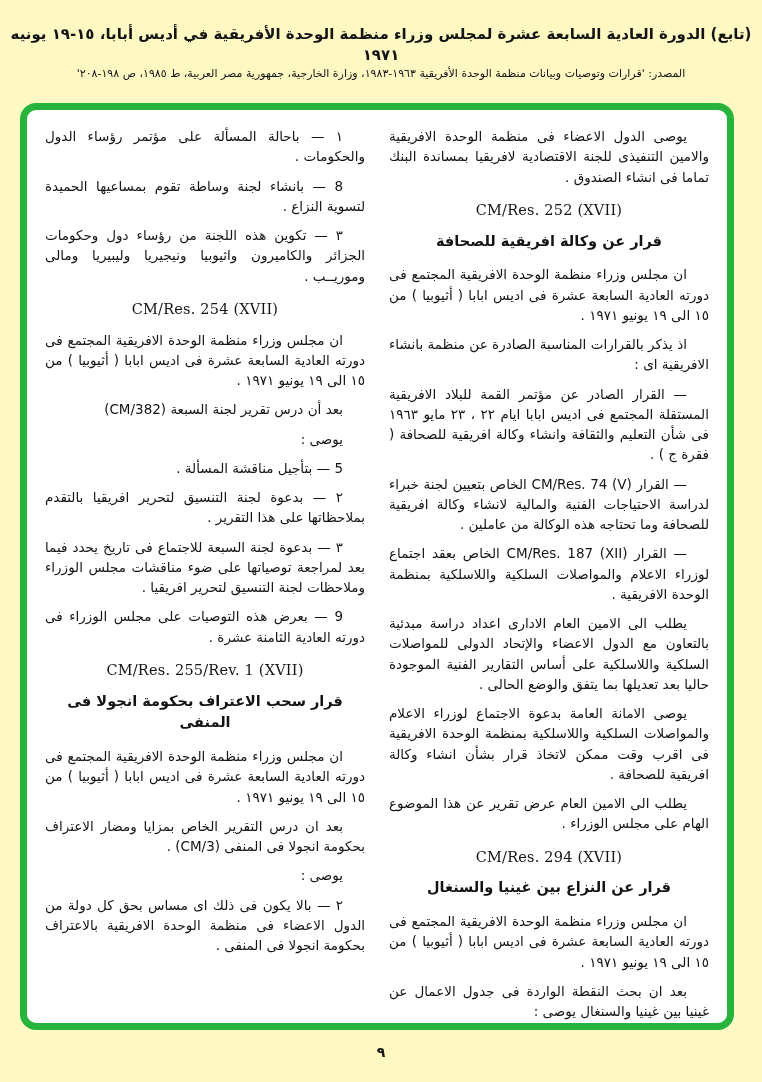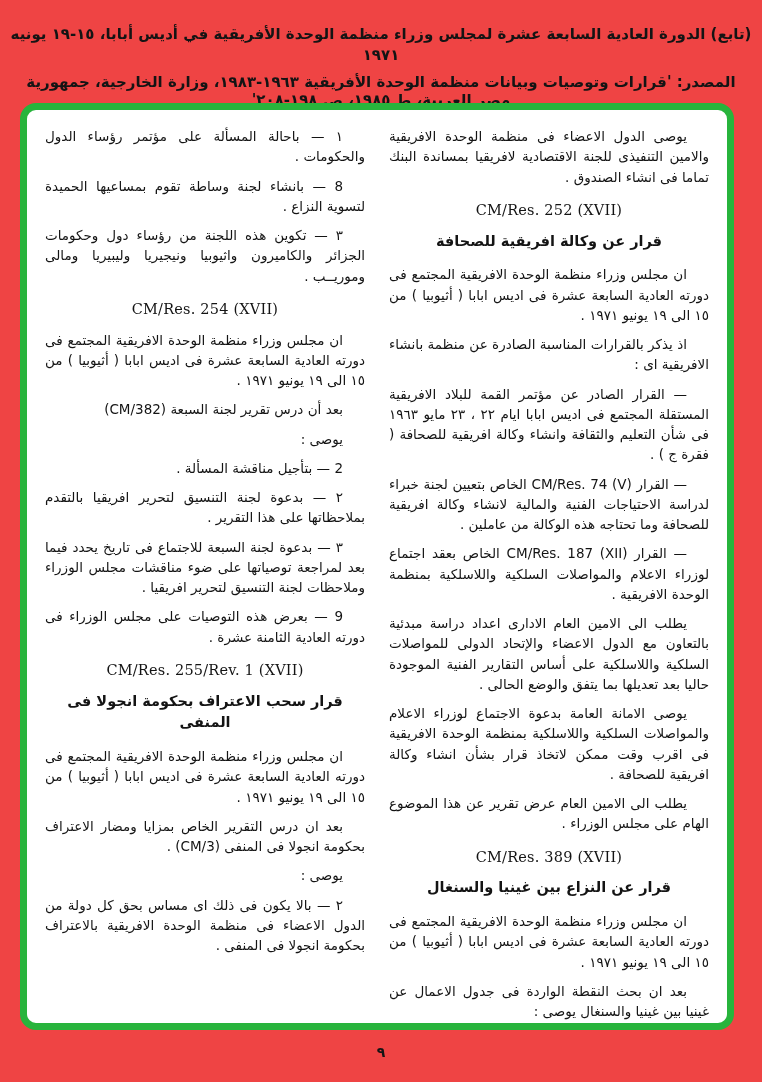--- a/index.html
+++ b/index.html
@@ -1,22 +1,22 @@
 <!DOCTYPE html>
 <html lang="ar"><head>
 <meta charset="utf-8">
 <style>
   html,body { margin:0; padding:0; background:#ffffff; }
   .page {
-    position:relative; width:762px; height:1082px; background:#ef4444;
+    position:relative; width:762px; height:1082px; background:#fef9c3;
     font-family:"DejaVu Sans", sans-serif; color:#141414; overflow:hidden;
   }
   .hdr { position:absolute; top:24px; left:10px; right:10px; text-align:center; direction:rtl; }
   .hdr1 { font-weight:bold; font-size:15px; line-height:1.4; }
-  .hdr2 { font-weight:bold; font-size:15px; margin-top:7px; }
+  .hdr2 { font-weight:normal; font-size:11px; margin-top:1px; }
   .frame {
     position:absolute; top:103px; left:20px; width:714px; height:927px;
     border:7px solid #28b43c; border-radius:16px; box-sizing:border-box;
     padding:16px 18px 10px; display:flex; flex-direction:row-reverse; gap:24px;
     overflow:hidden; background:#fff;
   }
   .col { flex:1 1 0; direction:rtl; font-size:13.5px; line-height:1.5; }
   .p { text-align:justify; text-indent:22px; margin:0 0 9px; }
   .ref {
     direction:ltr; text-align:center; font-family:"DejaVu Serif", serif;
@@ -45,35 +45,35 @@
       <div class="ref">CM/Res. 252 (XVII)</div>
       <div class="h">قرار عن وكالة افريقية للصحافة</div>
       <div class="p">ان مجلس وزراء منظمة الوحدة الافريقية المجتمع فى دورته العادية السابعة عشرة فى اديس ابابا ( أثيوبيا ) من ١٥ الى ١٩ يونيو ١٩٧١ .</div>
       <div class="p">اذ يذكر بالقرارات المناسبة الصادرة عن منظمة بانشاء الافريقية اى :</div>
       <div class="p">— القرار الصادر عن مؤتمر القمة للبلاد الافريقية المستقلة المجتمع فى اديس ابابا ايام ٢٢ ، ٢٣ مايو ١٩٦٣ فى شأن التعليم والثقافة وانشاء وكالة افريقية للصحافة ( فقرة ج ) .</div>
       <div class="p">— القرار CM/Res. 74 (V) الخاص بتعيين لجنة خبراء لدراسة الاحتياجات الفنية والمالية لانشاء وكالة افريقية للصحافة وما تحتاجه هذه الوكالة من عاملين .</div>
       <div class="p">— القرار CM/Res. 187 (XII) الخاص بعقد اجتماع لوزراء الاعلام والمواصلات السلكية واللاسلكية بمنظمة الوحدة الافريقية .</div>
       <div class="p">يطلب الى الامين العام الادارى اعداد دراسة مبدئية بالتعاون مع الدول الاعضاء والإتحاد الدولى للمواصلات السلكية واللاسلكية على أساس التقارير الفنية الموجودة حاليا بعد تعديلها بما يتفق والوضع الحالى .</div>
       <div class="p">يوصى الامانة العامة بدعوة الاجتماع لوزراء الاعلام والمواصلات السلكية واللاسلكية بمنظمة الوحدة الافريقية فى اقرب وقت ممكن لاتخاذ قرار بشأن انشاء وكالة افريقية للصحافة .</div>
       <div class="p">يطلب الى الامين العام عرض تقرير عن هذا الموضوع الهام على مجلس الوزراء .</div>
-      <div class="ref">CM/Res. 389 (XVII)</div>
+      <div class="ref">CM/Res. 294 (XVII)</div>
       <div class="h">قرار عن النزاع بين غينيا والسنغال</div>
       <div class="p">ان مجلس وزراء منظمة الوحدة الافريقية المجتمع فى دورته العادية السابعة عشرة فى اديس ابابا ( أثيوبيا ) من ١٥ الى ١٩ يونيو ١٩٧١ .</div>
       <div class="p">بعد ان بحث النقطة الواردة فى جدول الاعمال عن غينيا بين غينيا والسنغال يوصى :</div>
     </div>
 
     <div class="col">
       <div class="p">١ — باحالة المسألة على مؤتمر رؤساء الدول والحكومات .</div>
       <div class="p">8 — بانشاء لجنة وساطة تقوم بمساعيها الحميدة لتسوية النزاع .</div>
       <div class="p">٣ — تكوين هذه اللجنة من رؤساء دول وحكومات الجزائر والكاميرون واثيوبيا ونيجيريا وليبيريا ومالى وموريــب .</div>
       <div class="ref">CM/Res. 254 (XVII)</div>
       <div class="p">ان مجلس وزراء منظمة الوحدة الافريقية المجتمع فى دورته العادية السابعة عشرة فى اديس ابابا ( أثيوبيا ) من ١٥ الى ١٩ يونيو ١٩٧١ .</div>
       <div class="p">بعد أن درس تقرير لجنة السبعة (CM/382)</div>
       <div class="p">يوصى :</div>
-      <div class="p">2 — بتأجيل مناقشة المسألة .</div>
+      <div class="p">5 — بتأجيل مناقشة المسألة .</div>
       <div class="p">٢ — بدعوة لجنة التنسيق لتحرير افريقيا بالتقدم بملاحظاتها على هذا التقرير .</div>
       <div class="p">٣ — بدعوة لجنة السبعة للاجتماع فى تاريخ يحدد فيما بعد لمراجعة توصياتها على ضوء مناقشات مجلس الوزراء وملاحظات لجنة التنسيق لتحرير افريقيا .</div>
       <div class="p">9 — بعرض هذه التوصيات على مجلس الوزراء فى دورته العادية الثامنة عشرة .</div>
       <div class="ref">CM/Res. 255/Rev. 1 (XVII)</div>
       <div class="h">قرار سحب الاعتراف بحكومة انجولا فى المنفى</div>
       <div class="p">ان مجلس وزراء منظمة الوحدة الافريقية المجتمع فى دورته العادية السابعة عشرة فى اديس ابابا ( أثيوبيا ) من ١٥ الى ١٩ يونيو ١٩٧١ .</div>
       <div class="p">بعد ان درس التقرير الخاص بمزايا ومضار الاعتراف بحكومة انجولا فى المنفى (CM/3) .</div>
       <div class="p">يوصى :</div>
       <div class="p">٢ — بالا يكون فى ذلك اى مساس بحق كل دولة من الدول الاعضاء فى منظمة الوحدة الافريقية بالاعتراف بحكومة انجولا فى المنفى .</div>
     </div>

